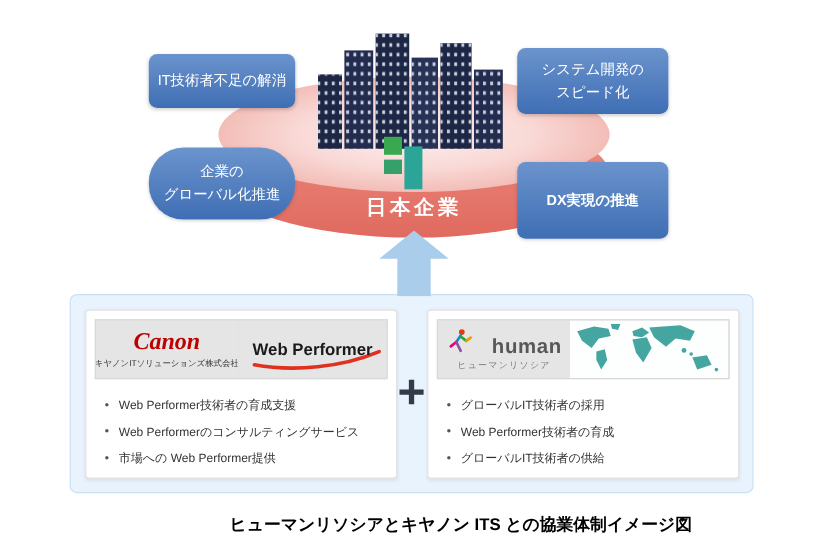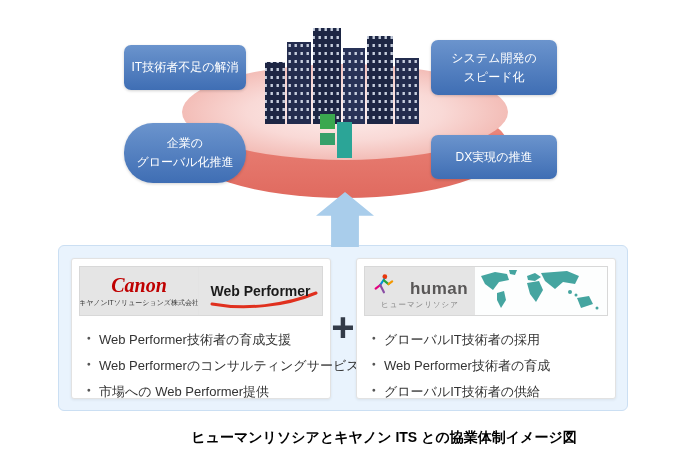--- a/index.html
+++ b/index.html
@@ -24,21 +24,21 @@
   
   .benefit{
     position:absolute;z-index:5;color:#fff;border-radius:7px;text-align:center;
     background:linear-gradient(180deg,var(--benefit-blue-top,#6b94cd),var(--benefit-blue-bottom,#3f6eb4));
     display:flex;flex-direction:column;align-items:center;justify-content:center;
     font-size:12px;line-height:1.55;box-shadow:0 1px 3px rgba(0,0,0,.18);
   }
   #box-tl{left:124px;top:45px;width:122px;height:45px;}
   #box-tr{left:431px;top:40px;width:126px;height:55px;}
   #box-bl{left:124px;top:123px;width:122px;height:60px;border-radius:29px;}
-  #box-br{left:431px;top:135px;width:126px;height:44px;}
+  #box-br{left:431px;top:135px;width:126px;height:64px;font-weight:bold;}
   
   .up-arrow{
     position:absolute;left:316px;top:192px;width:58px;height:55px;z-index:2;
     background:var(--arrow-blue,#a9cdeb);
     clip-path:polygon(50% 0,100% 43%,74% 43%,74% 100%,26% 100%,26% 43%,0 43%);
   }
   
   .panel{
     position:absolute;left:58px;top:245px;width:570px;height:166px;
     background:var(--panel-bg,#e9f3fd);border:1px solid var(--panel-border,#cbdff3);
@@ -67,21 +67,21 @@
   }
   .wp-text{position:relative;font-size:14px;font-weight:bold;color:#1a1a1a;white-space:nowrap;z-index:1;}
   .wp-swoosh{position:absolute;left:10px;bottom:6px;width:112px;height:18px;}
   .human-wrap{width:112px;display:flex;flex-direction:column;align-items:center;justify-content:center;}
   .human-row{display:flex;align-items:flex-end;gap:16px;}
   .human-text{font-size:17px;font-weight:bold;color:#595757;line-height:1;letter-spacing:.5px;}
   .human-sub{font-size:7.5px;color:#808080;margin-top:3px;letter-spacing:1px;white-space:nowrap;}
   .map-wrap{flex:1;height:100%;display:flex;align-items:center;justify-content:center;background:#fdfefe;}
   .bullets{position:absolute;left:15px;top:64px;right:6px;list-style:none;margin:0;padding:0;}
   .bullets li{
-    position:relative;padding-left:12px;font-size:13px;color:#333;
+    position:relative;padding-left:12px;font-size:10px;color:#333;
     margin:9px 0;line-height:1.3;white-space:nowrap;
   }
   .bullets li::before{content:"●";position:absolute;left:0;top:2px;font-size:6.5px;color:#555;}
   .plus{
     position:absolute;left:327px;top:306px;width:32px;height:42px;z-index:3;
     display:flex;align-items:center;justify-content:center;
     font-size:40px;font-weight:bold;color:var(--plus-dark,#333b48);
   }
   
   .caption{
@@ -117,20 +117,21 @@
       <rect x="132" y="32" width="24" height="66" fill="#232c4e"></rect>
         <rect x="132" y="32" width="24" height="66" fill="url(#win)"></rect>
     </g>
     <g>
       <rect x="57" y="88" width="15" height="15" fill="#3aa84f"></rect>
       <rect x="74" y="96" width="15" height="36" fill="#2ba597"></rect>
       <rect x="57" y="107" width="15" height="12" fill="#36a06a"></rect>
     </g>
   </svg>
 
+  <div class="disc-label">日本企業</div>
 
   <div class="benefit" id="box-tr">
     <span>システム開発の</span>
     <span>スピード化</span>
   </div>
   <div class="benefit" id="box-tl">
     <span>IT技術者不足の解消</span>
     <span></span>
   </div>
   <div class="benefit" id="box-bl">

